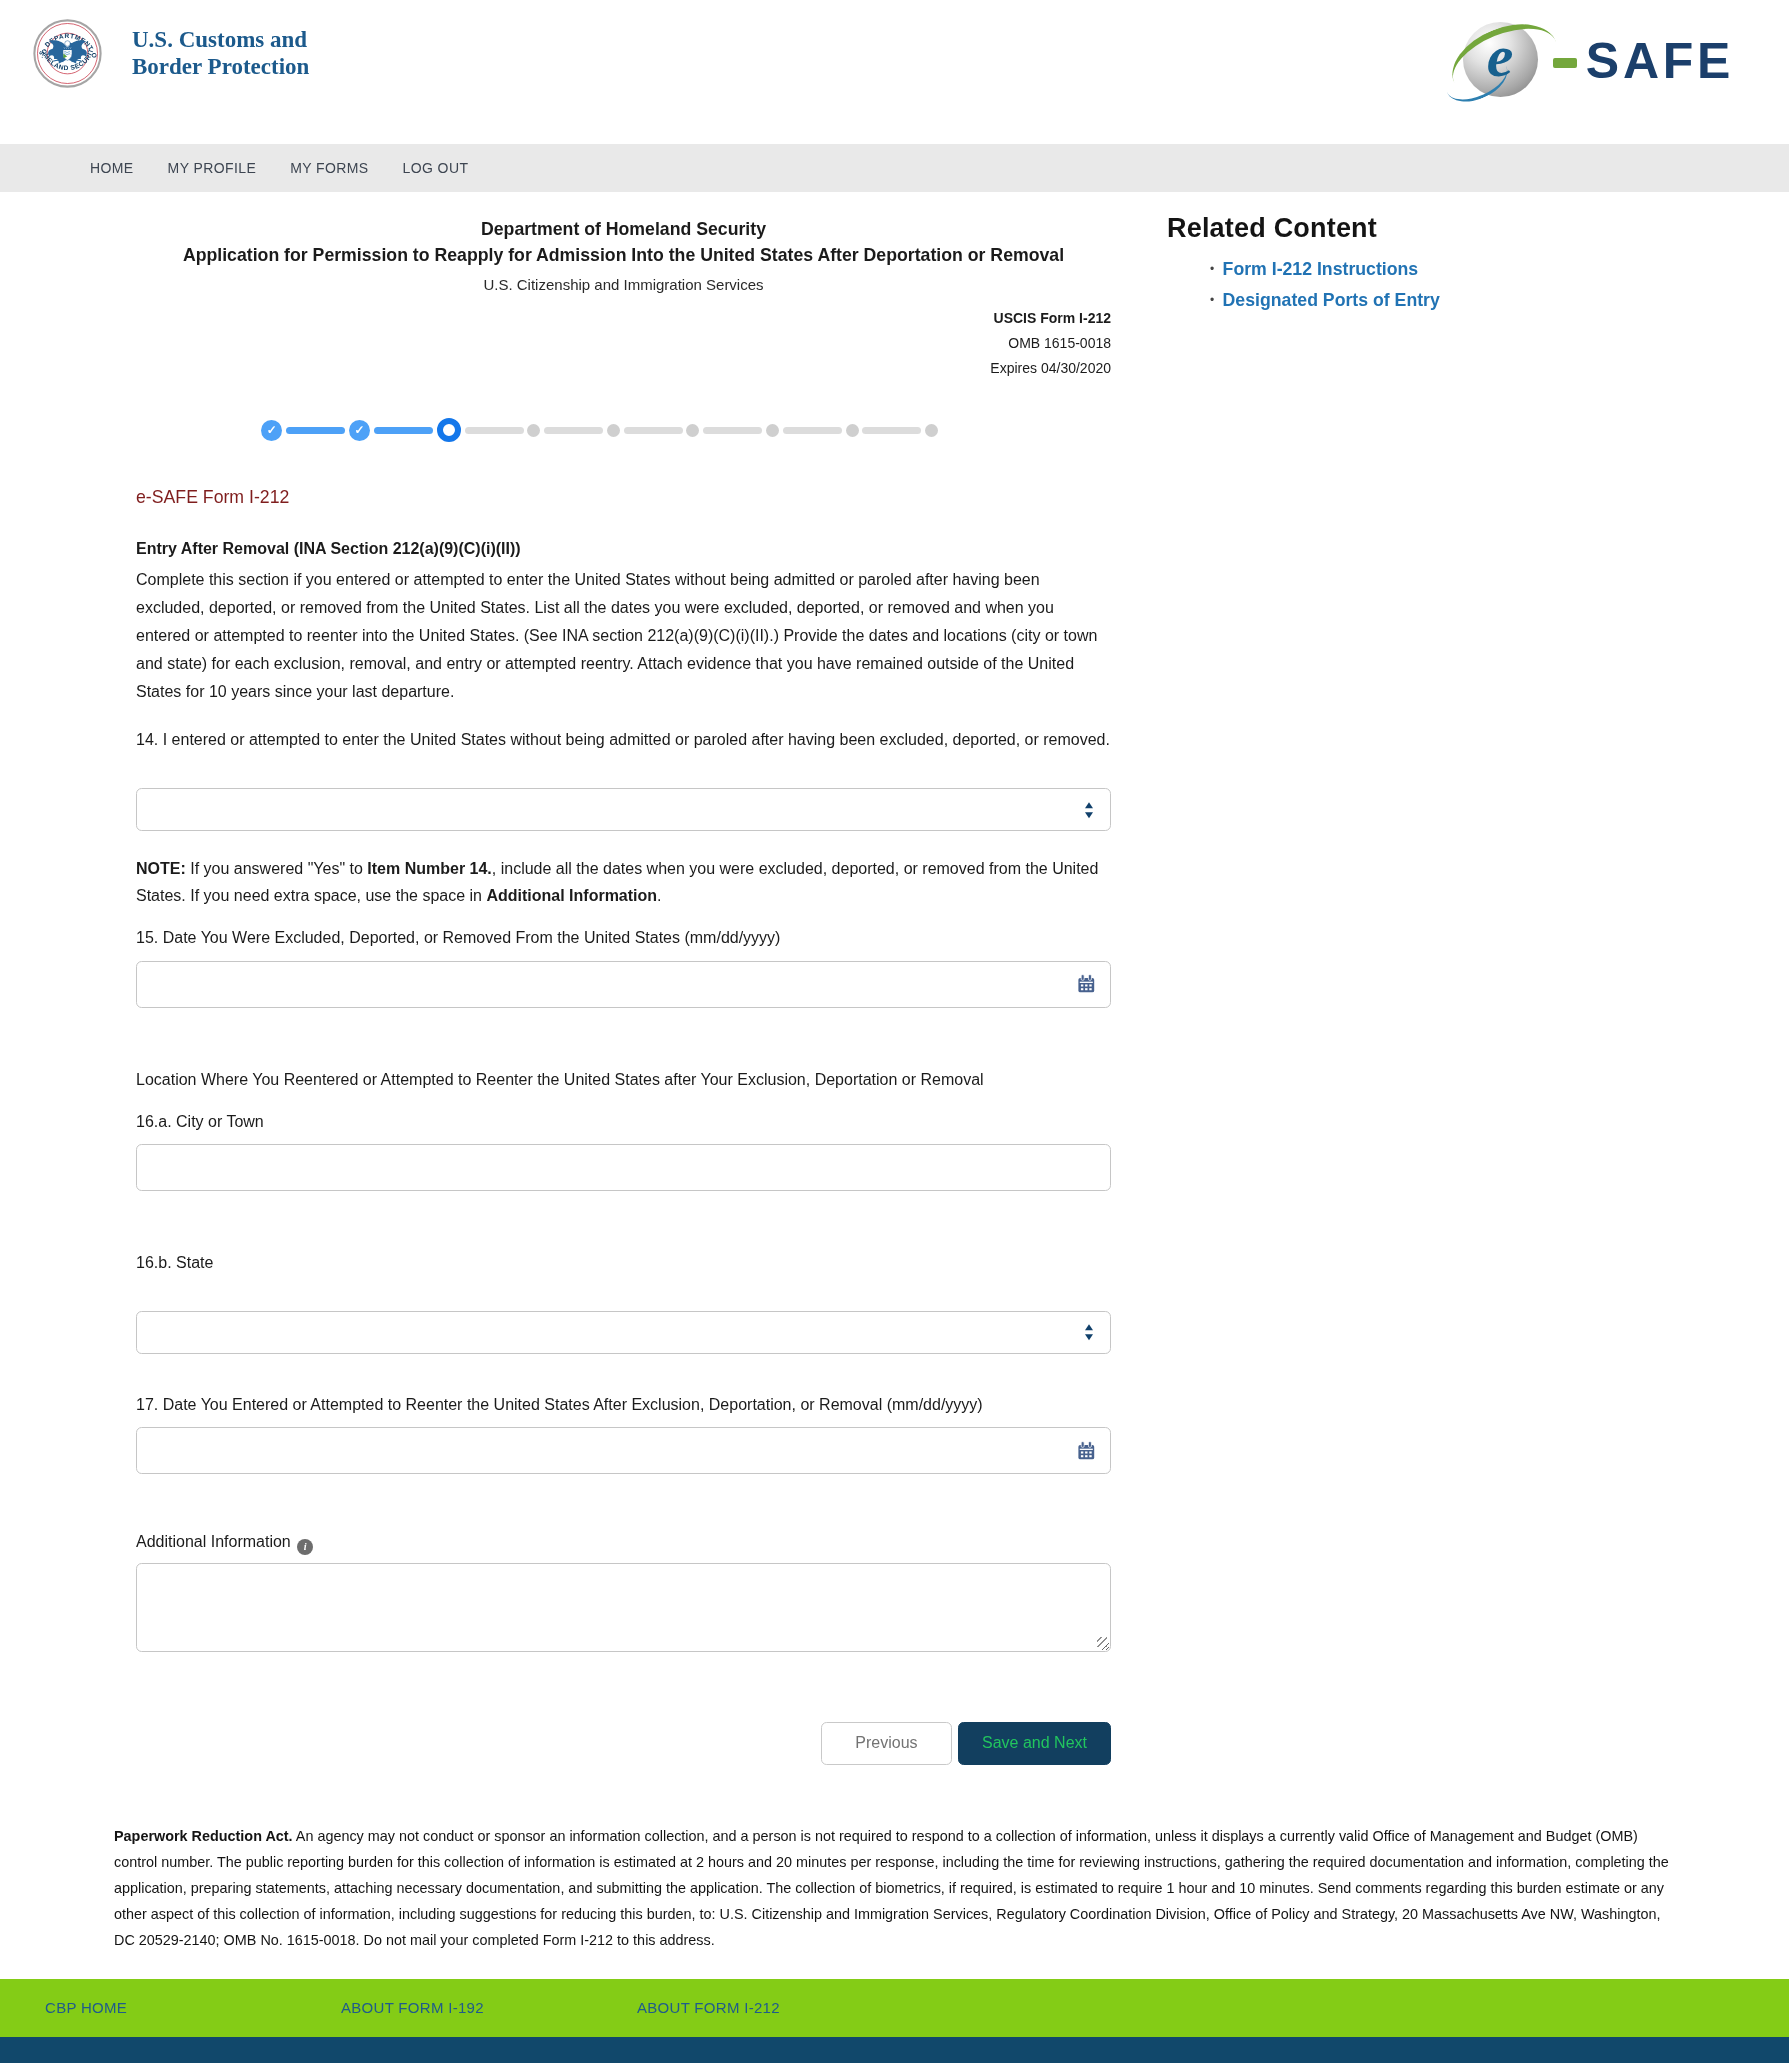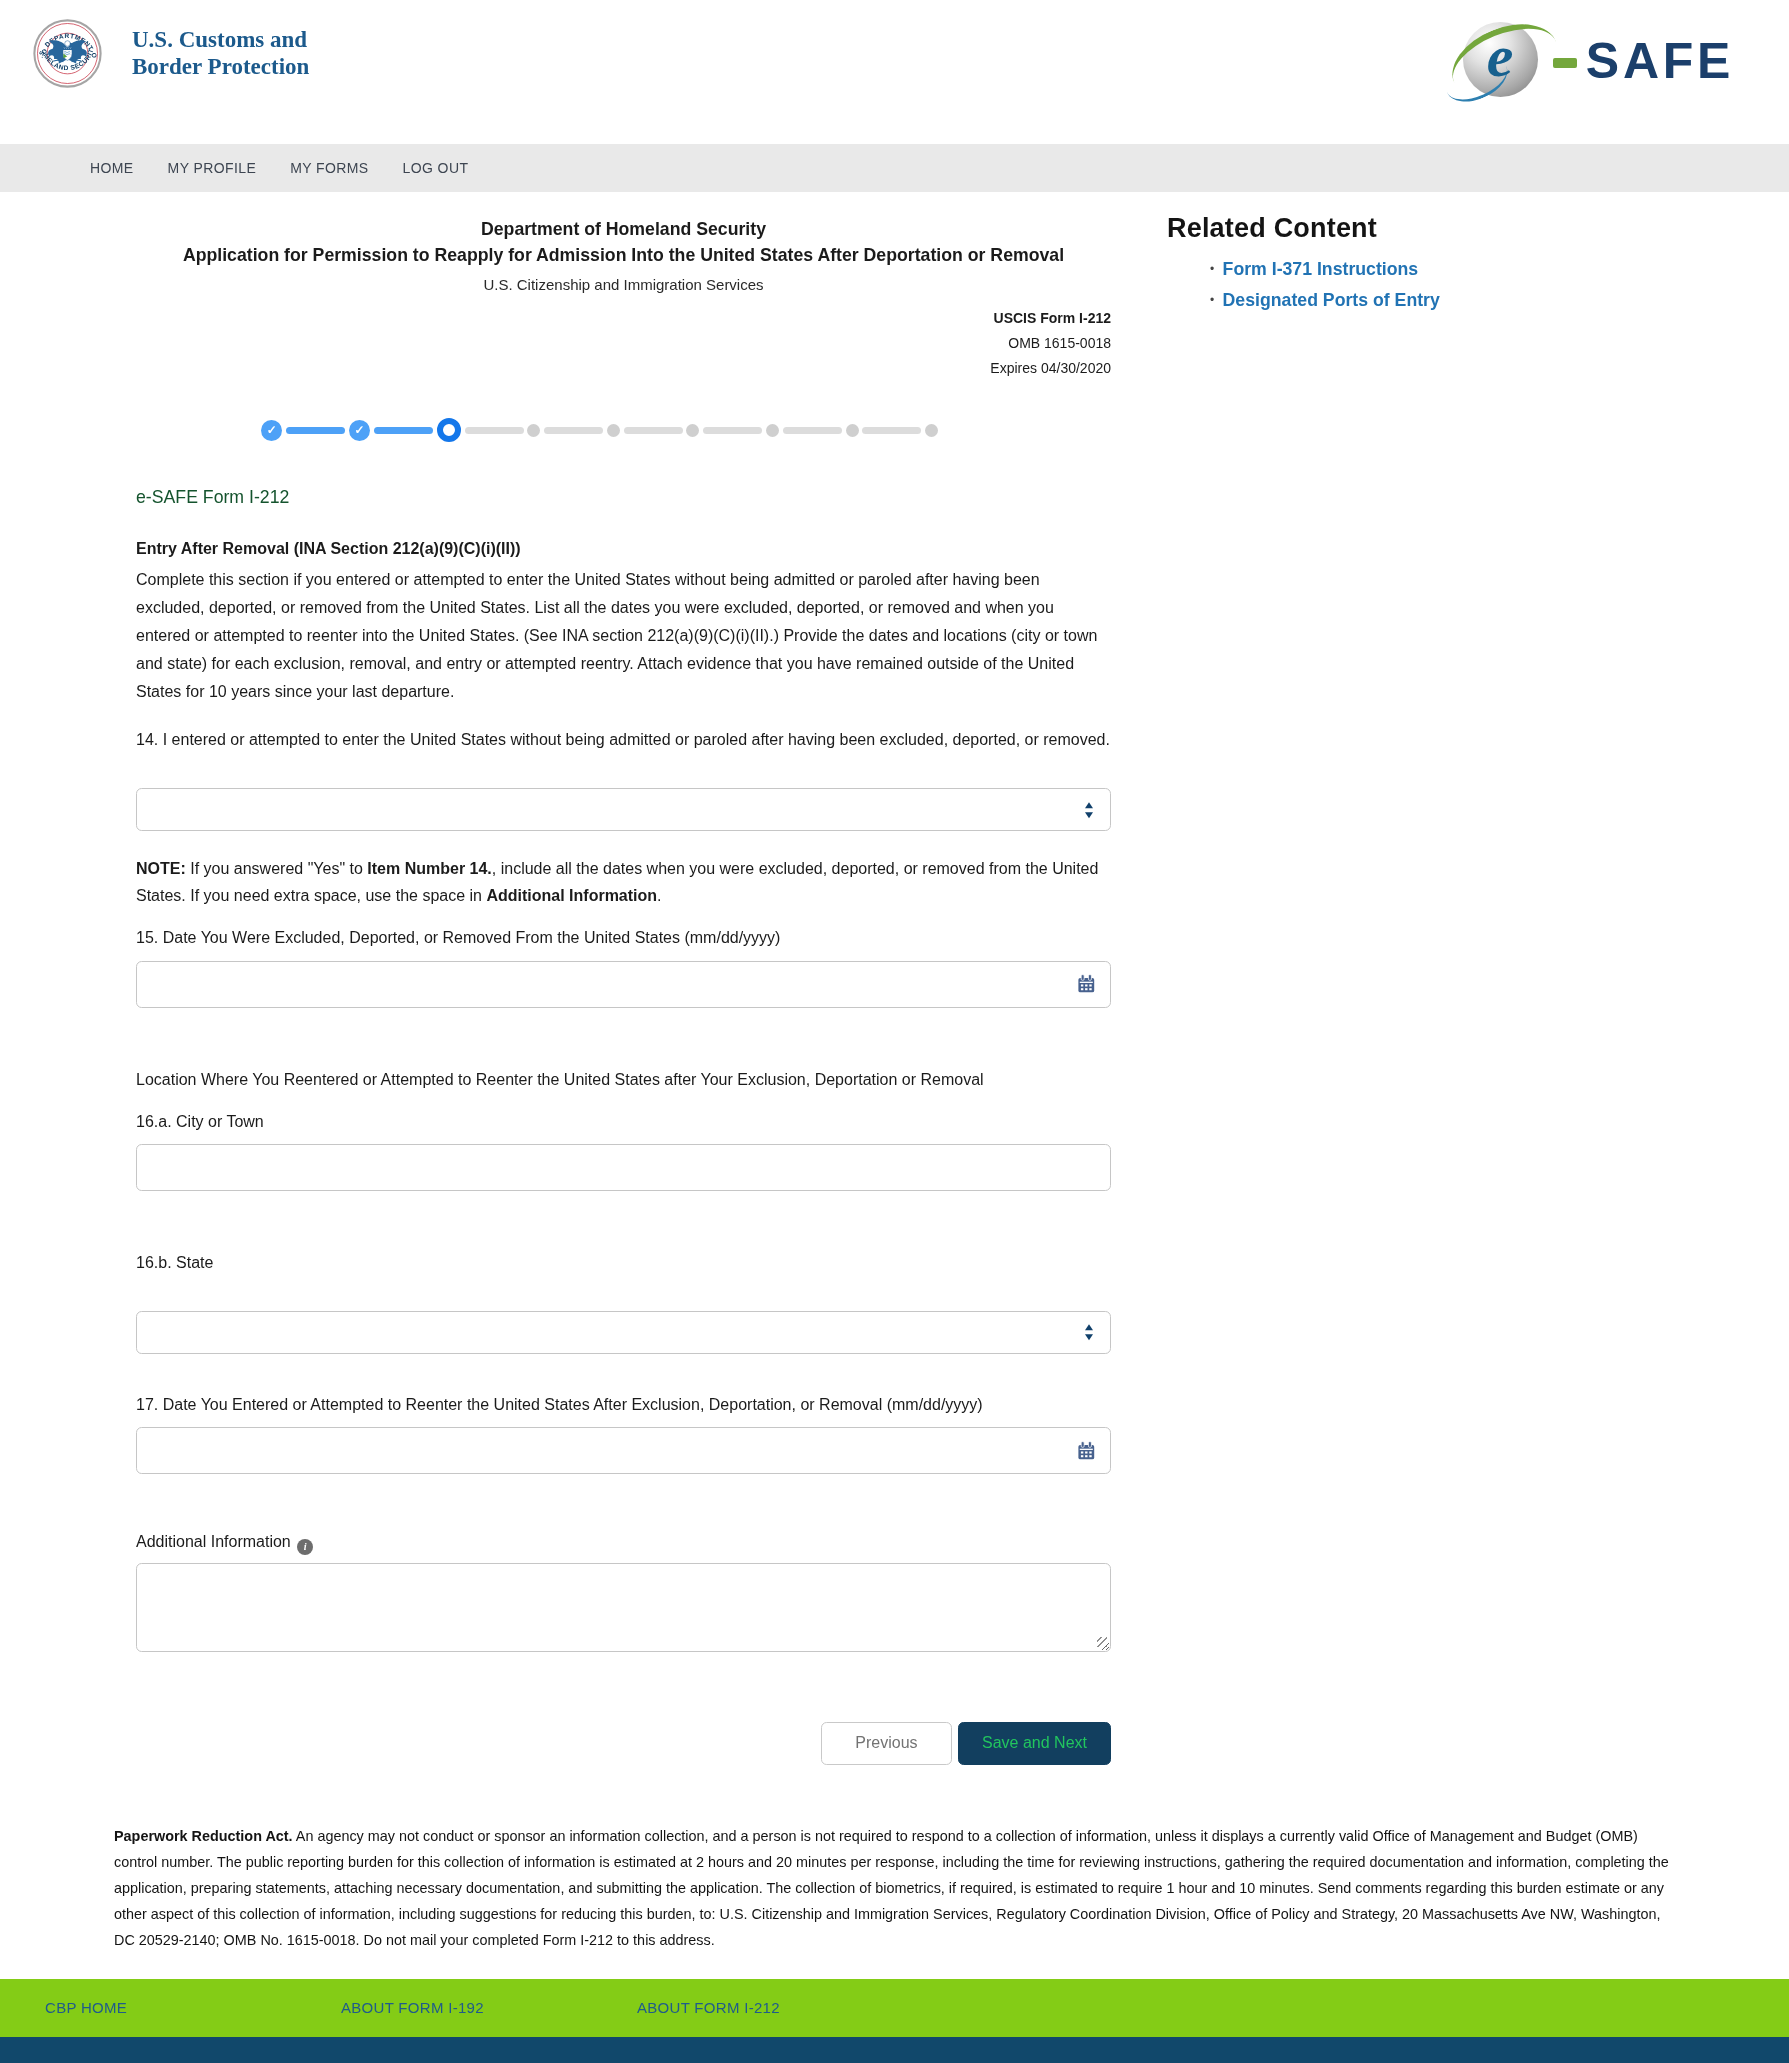--- a/index.html
+++ b/index.html
@@ -47,21 +47,21 @@
   .step-node{flex:0 0 auto;border-radius:50%;}
   .step-node.completed{width:21.4px;height:21.4px;background:#4da1f7;color:#fff;display:flex;align-items:center;justify-content:center;
     font-size:12px;font-weight:bold;cursor:pointer;}
   .step-node.current{width:12px;height:12px;background:#fff;border:6.5px solid #1477ea;cursor:pointer;}
   .step-node.upcoming{width:13px;height:13px;background:#cfcfcf;}
   .connector{flex:1 1 auto;height:6.5px;border-radius:3.7px;margin:0 3.7px;}
   .connector.done{background:#4da1f7;}
   .connector.todo{background:#dcdcdc;}
 
   
-  .esafe-form-label{font-size:17.7px;color:#14532d;margin-top:45px;}
+  .esafe-form-label{font-size:17.7px;color:#7f1d1d;margin-top:45px;}
   .section-heading{font-size:16px;font-weight:bold;margin-top:32px;}
   .body-text{font-size:16px;line-height:28px;margin-top:7.5px;}
   .item-label{font-size:16px;line-height:27px;margin-top:20.5px;}
   .note b{font-weight:bold;}
   .gap-note{margin-top:24px;}
   .gap16{margin-top:15px;}
   .gap40{margin-top:37px;}
   .gap50{margin-top:47px;}
   .gap58{margin-top:54px;}
   .gap62{margin-top:58px;}
@@ -166,21 +166,21 @@
     <a class="nav-link" href="#">MY PROFILE</a>
     <a class="nav-link" href="#">MY FORMS</a>
     <a class="nav-link" href="#">LOG OUT</a>
   </nav>
 
   <div class="main">
 
     <aside class="sidebar">
       <h2>Related Content</h2>
       <ul>
-        <li><span class="bullet">•</span><a href="#">Form I-371 Instructions</a></li>
+        <li><span class="bullet">•</span><a href="#">Form I-212 Instructions</a></li>
         <li><span class="bullet">•</span><a href="#">Designated Ports of Entry</a></li>
       </ul>
     </aside>
 
     <div class="form-col">
 
       <div class="form-title">
         <div>Department of Homeland Security</div>
         <div>Application for Permission to Reapply for Admission Into the United States After Deportation or Removal</div>
       </div>

